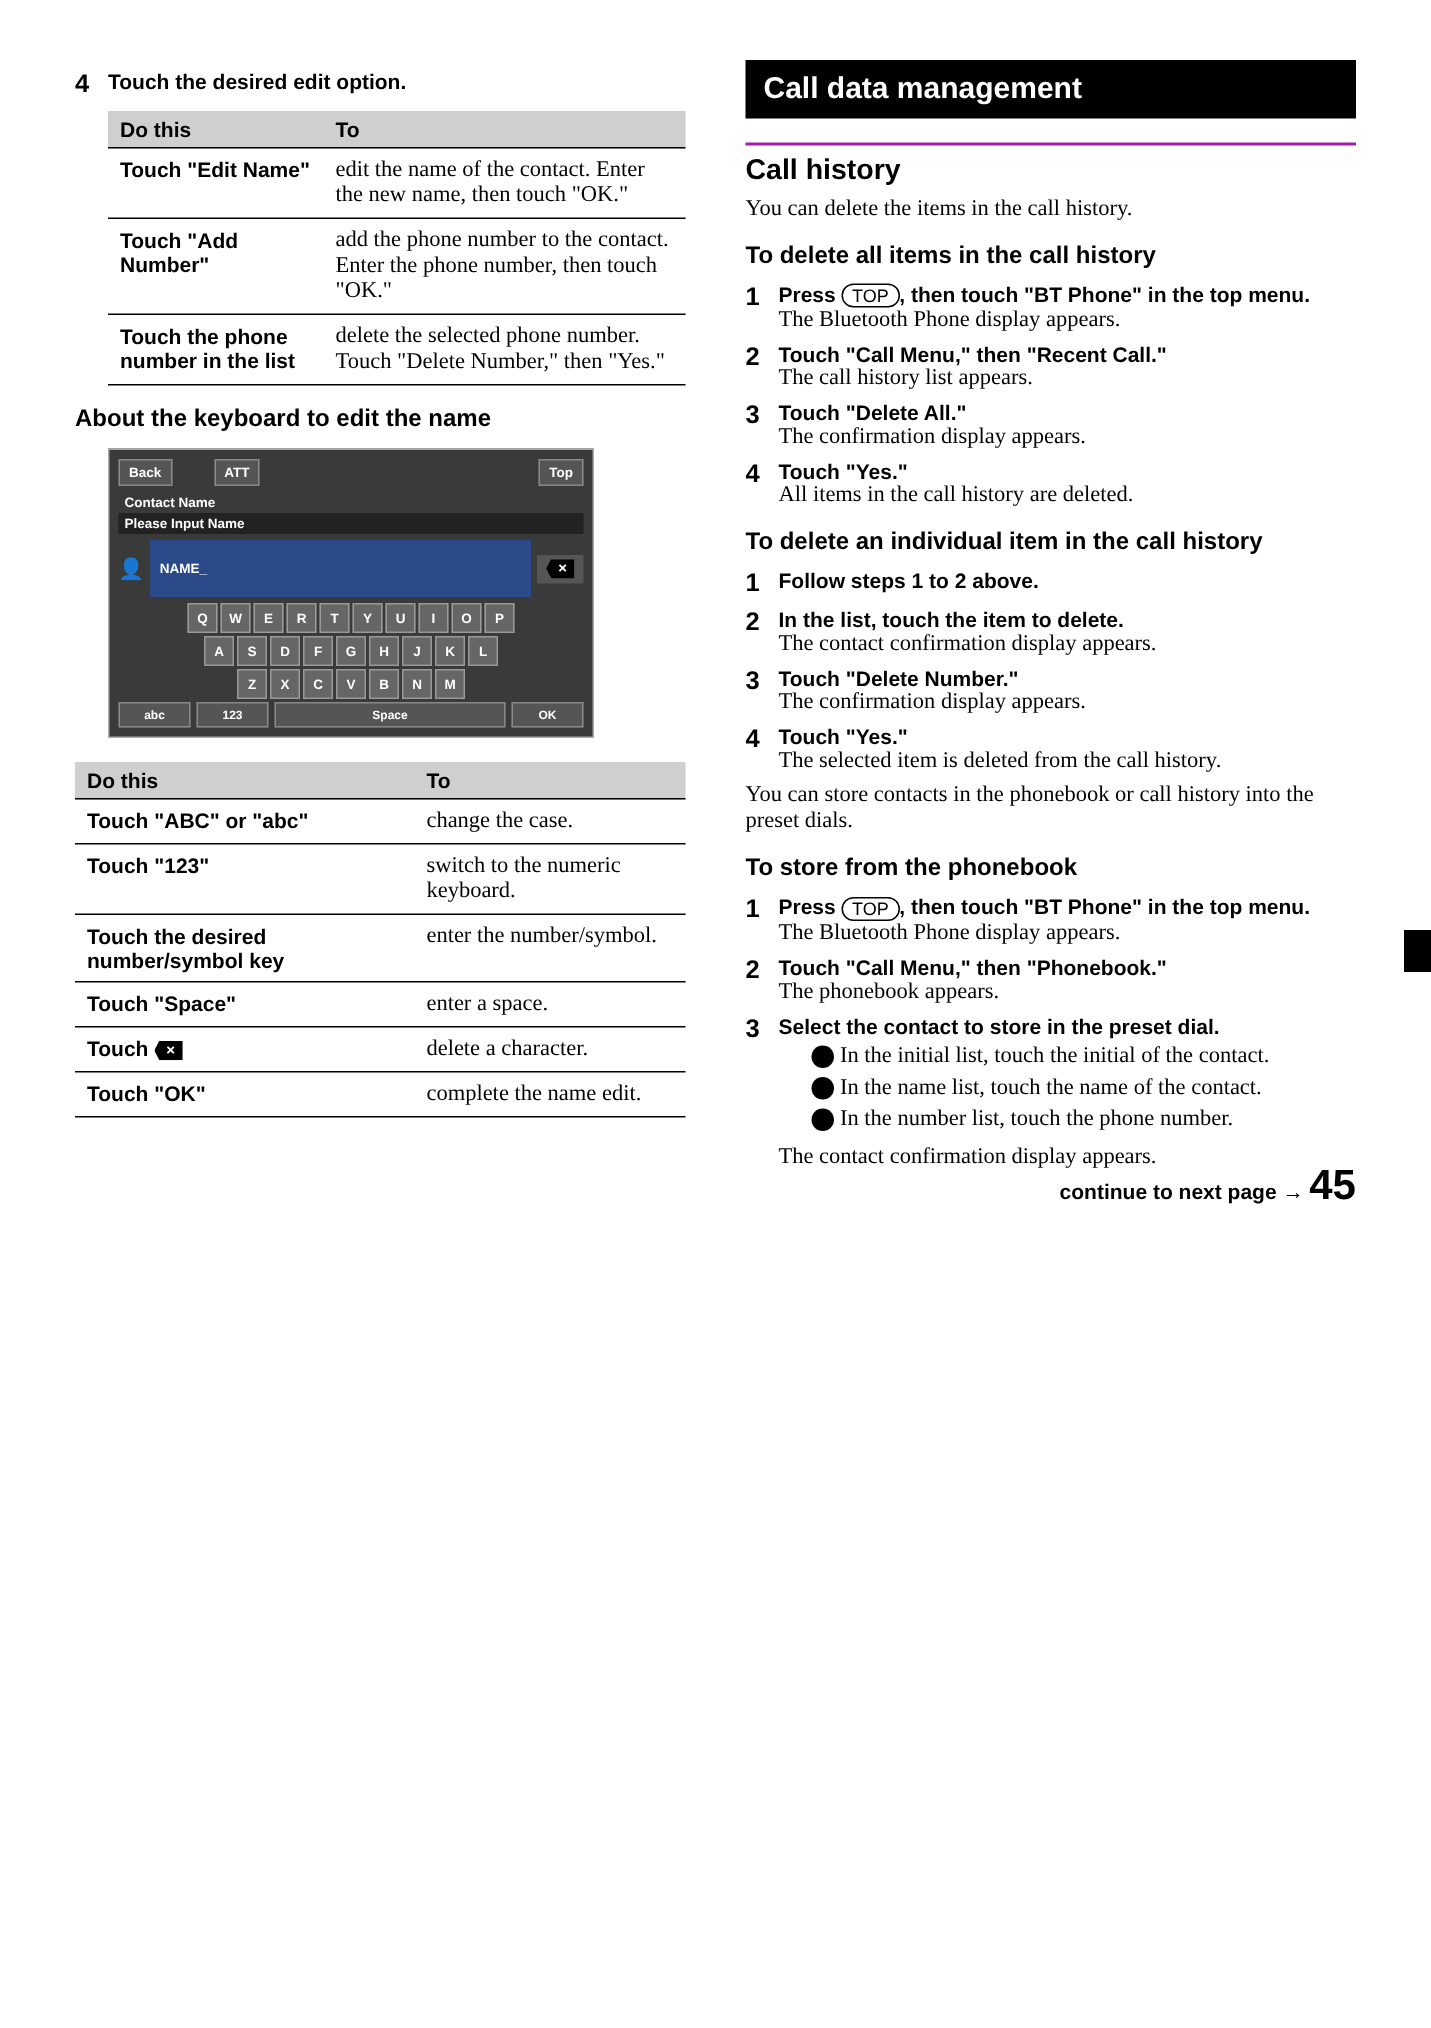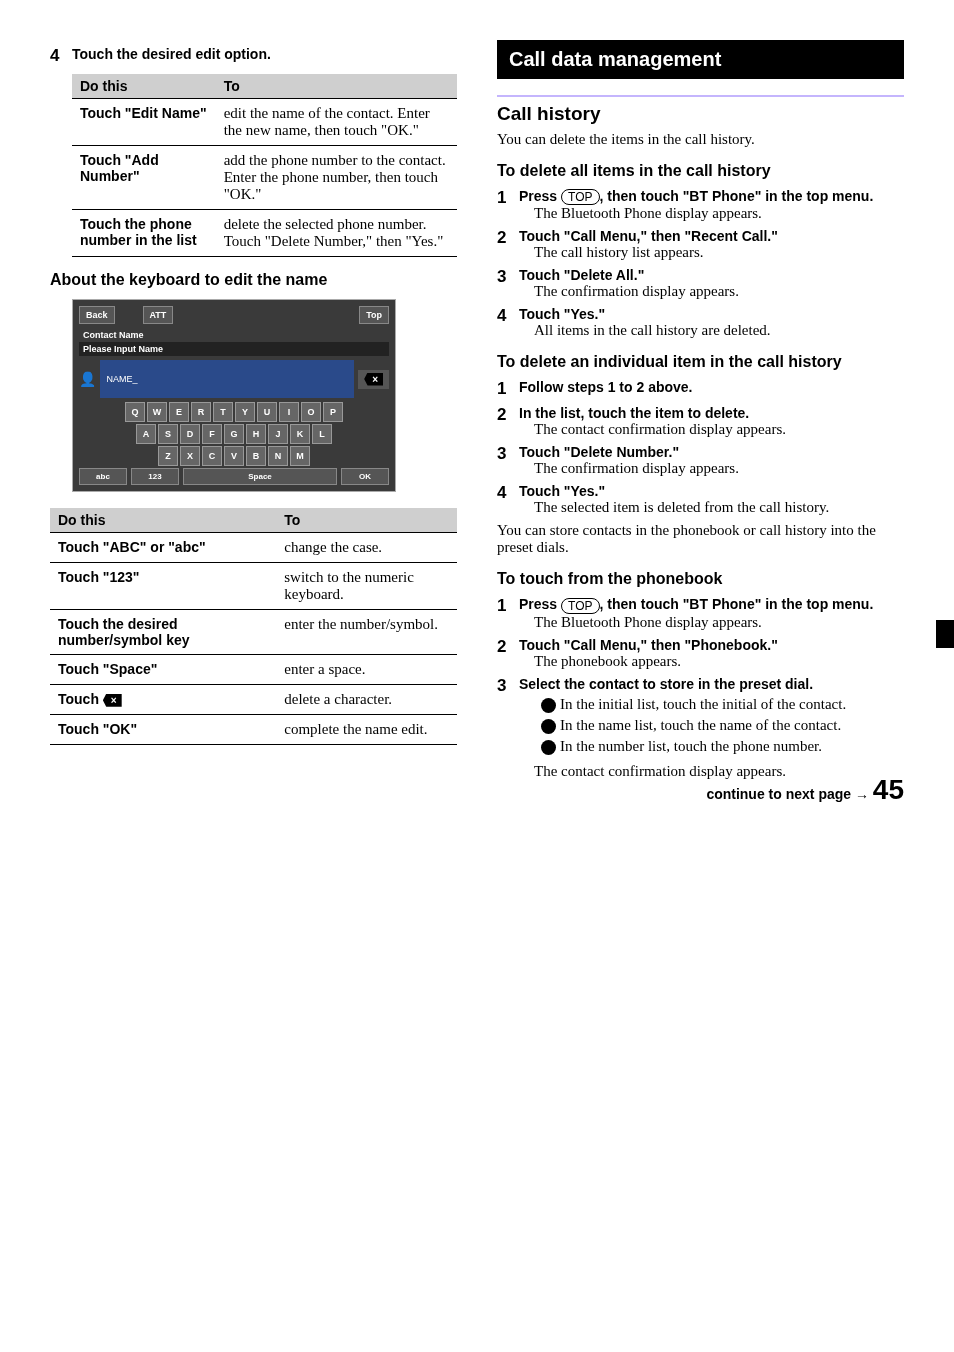--- a/index.html
+++ b/index.html
@@ -31,21 +31,20 @@
   }
   .step-body {
     flex: 1;
   }
   .step-bold {
     font-weight: bold;
   }
   .step-reg {
     font-family: "Times New Roman", serif;
     font-size: 15px;
-    margin-left: 15px;
   }
   table.inst {
     border-collapse: collapse;
     width: 100%;
     margin: 8px 0 14px 22px;
     width: calc(100% - 22px);
   }
   table.inst.noindent {
     margin-left: 0;
     width: 100%;
@@ -72,21 +71,21 @@
   }
   .subhead {
     font-weight: bold;
     font-size: 16px;
     margin: 14px 0 8px 0;
   }
   .big-head {
     font-weight: bold;
     font-size: 19px;
     margin: 16px 0 6px 0;
-    border-top: 2px solid #c4b5fd;
+    border-top: 2px solid #a21caf;
     padding-top: 6px;
   }
   .para {
     font-family: "Times New Roman", serif;
     font-size: 15px;
     margin: 4px 0 10px 0;
   }
   .banner {
     background: #000;
     color: #fff;
@@ -157,21 +156,21 @@
   .kb-input-row {
     display: flex;
     gap: 4px;
     margin: 4px 0;
     align-items: center;
   }
   .kb-name {
     background: #2a4a8a;
     color: #fff;
     font-size: 9px;
-    font-weight: normal;
+    font-weight: bold;
     padding: 14px 6px;
     flex: 1;
   }
   .kb-del {
     background: #555;
     color: #fff;
     padding: 3px 6px;
     font-size: 9px;
   }
   .kb-keys {
@@ -413,21 +412,21 @@
   <div class="step-line">
     <div class="step-num">4</div>
     <div class="step-body">
       <div class="step-bold">Touch "Yes."</div>
       <div class="step-reg">The selected item is deleted from the call history.</div>
     </div>
   </div>
 
   <div class="para">You can store contacts in the phonebook or call history into the preset dials.</div>
 
-  <div class="subhead">To touch from the phonebook</div>
+  <div class="subhead">To store from the phonebook</div>
 
   <div class="step-line">
     <div class="step-num">1</div>
     <div class="step-body">
       <span class="step-bold">Press </span><span class="top-key">TOP</span><span class="step-bold">, then touch "BT Phone" in the top menu.</span>
       <div class="step-reg">The Bluetooth Phone display appears.</div>
     </div>
   </div>
   <div class="step-line">
     <div class="step-num">2</div>

